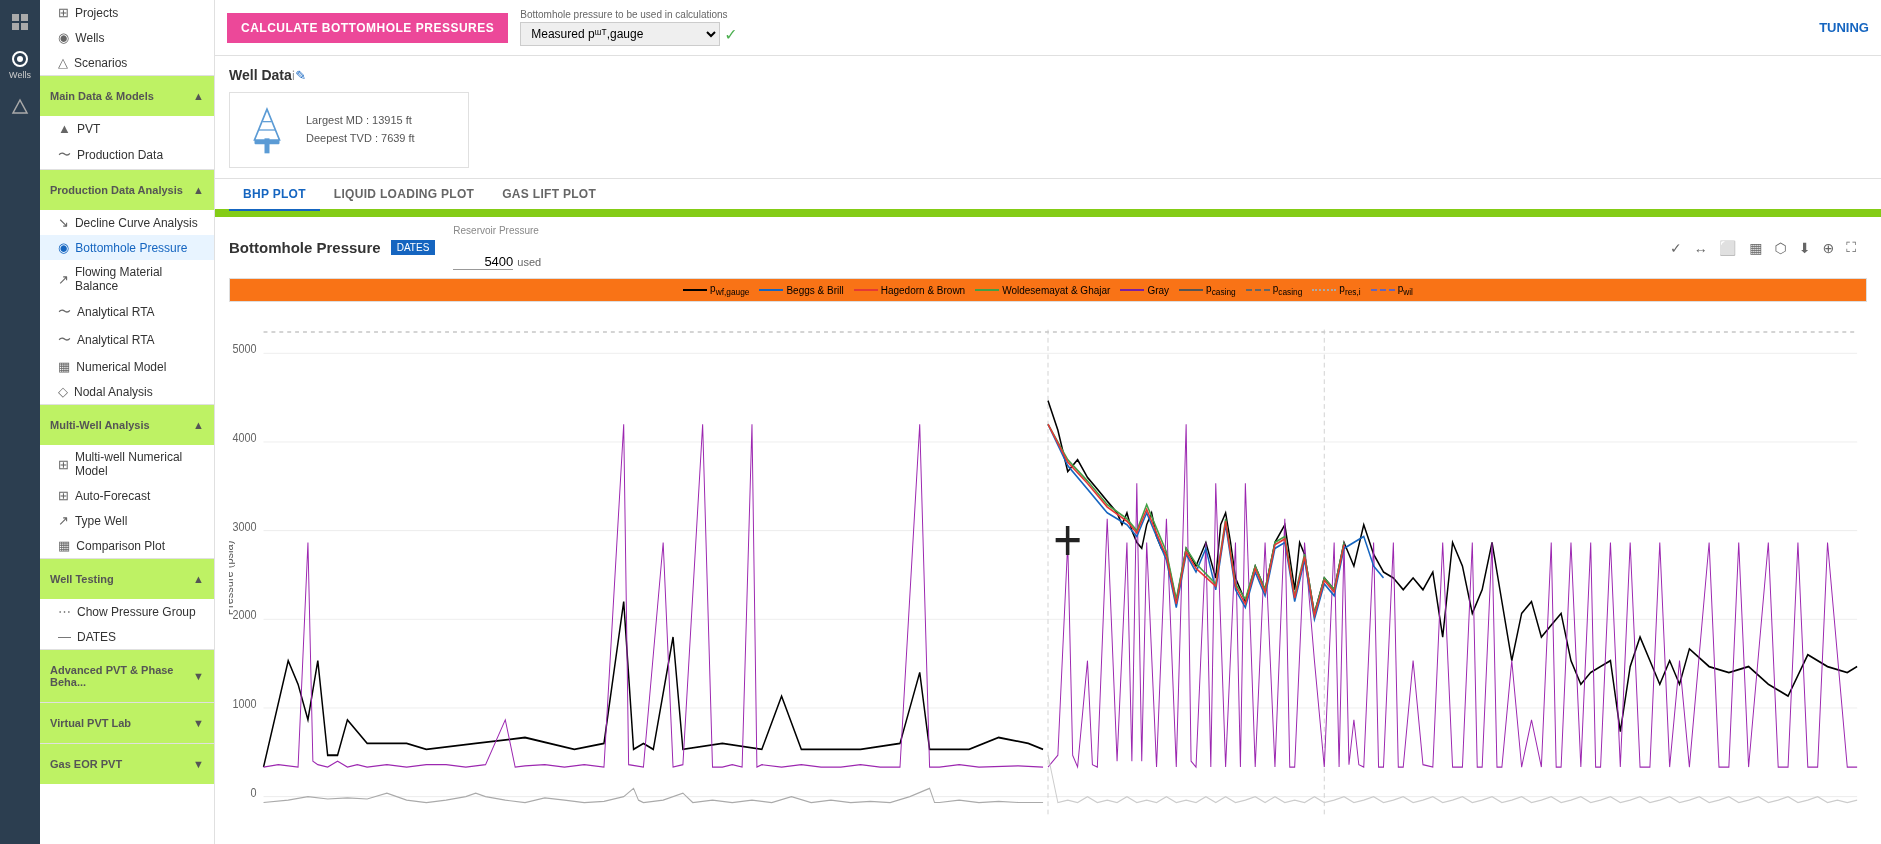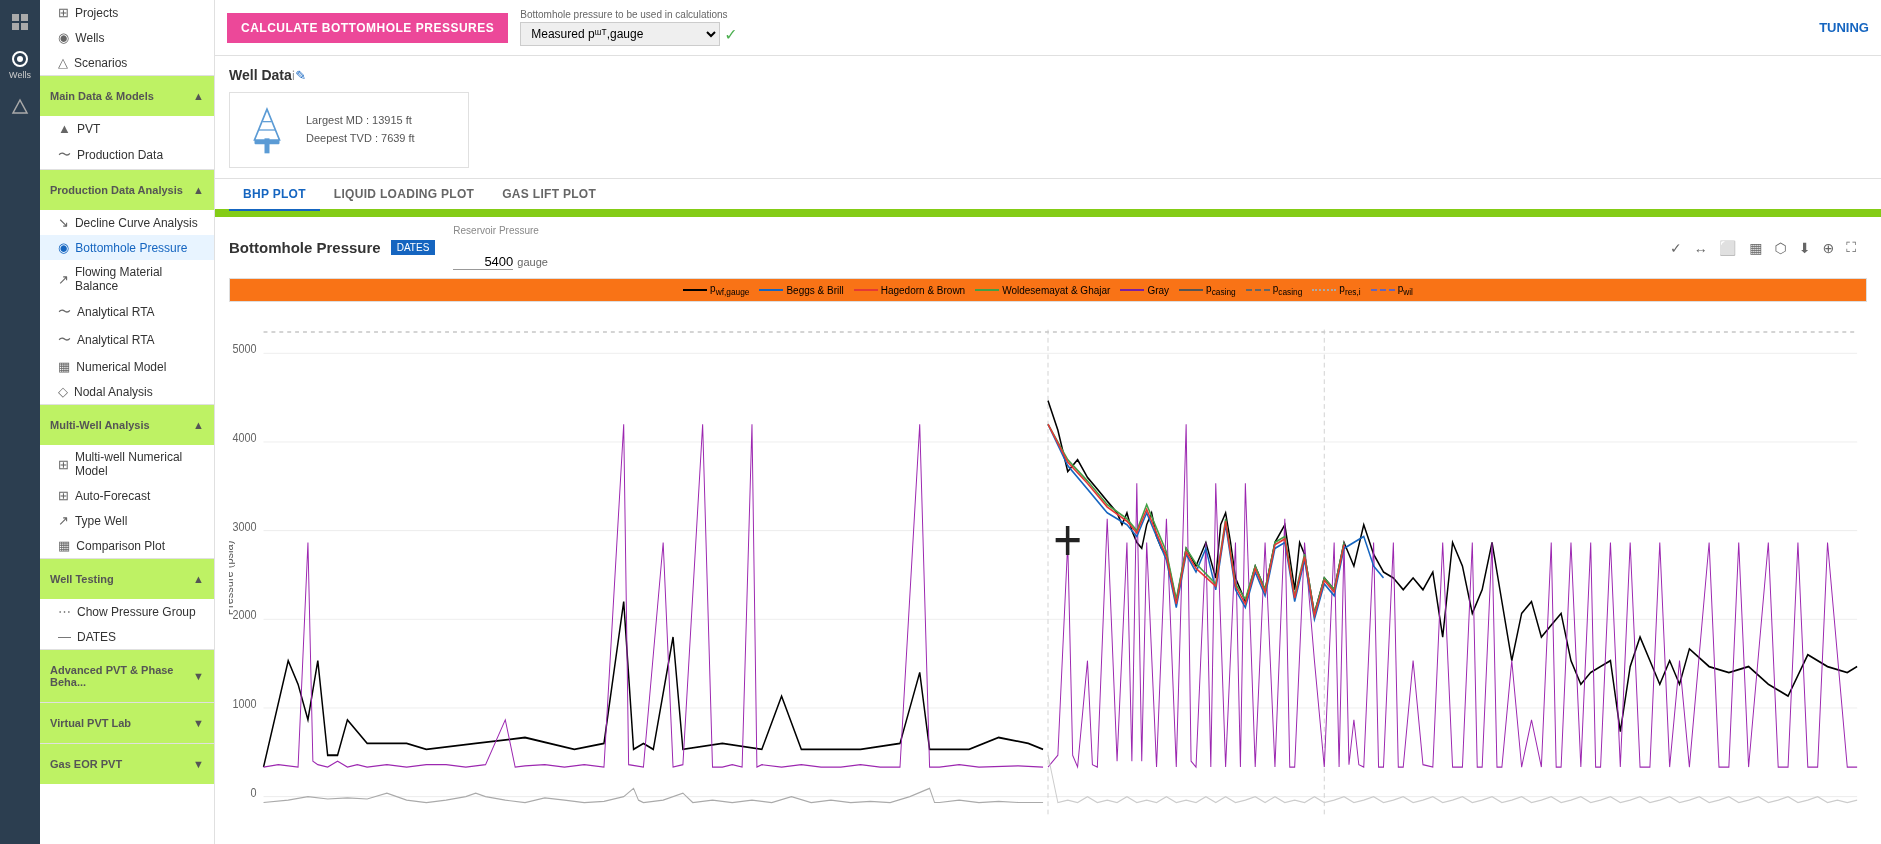--- a/index.html
+++ b/index.html
@@ -454,21 +454,21 @@
   </div>
 
   <div class="bhp-section">
     <div class="bhp-header">
       <span class="bhp-title">Bottomhole Pressure</span>
       <span class="dates-badge">DATES</span>
       <div class="reservoir-pressure-group">
         <span class="rp-label">Reservoir Pressure</span>
         <div class="rp-input-row">
           <input class="rp-input" type="text" value="5400" style="">
-          <span class="rp-unit">gauge</span>
+          <span class="rp-unit">used</span>
         </div>
       </div>
       <div class="bhp-toolbar">
         <span class="bhp-toolbar-icon">✓</span>
         <span class="bhp-toolbar-icon">↔</span>
         <span class="bhp-toolbar-icon">⬜</span>
         <span class="bhp-toolbar-icon">▦</span>
         <span class="bhp-toolbar-icon">⬡</span>
         <span class="bhp-toolbar-icon">⬇</span>
         <span class="bhp-toolbar-icon">⊕</span>

